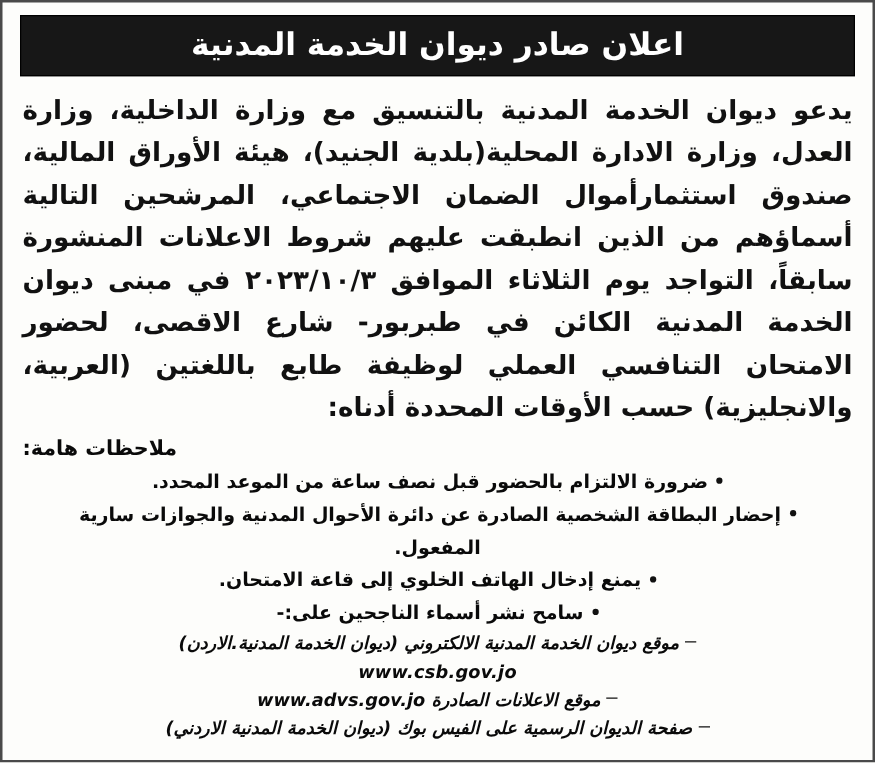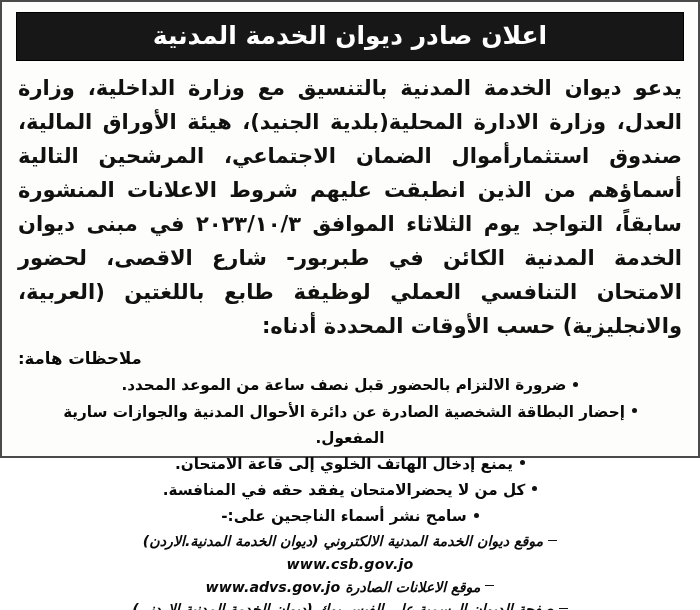--- a/index.html
+++ b/index.html
@@ -10,21 +10,21 @@
   body {
     width: 700px;
     height: 610px;
     font-family: "DejaVu Sans", "Liberation Sans", sans-serif;
     color: #0a0a0a;
     overflow: hidden;
   }
   .page {
     position: relative;
     width: 700px;
-    height: 458px;
+    height: 610px;
     box-sizing: border-box;
     background: #fdfdfb;
     border: 2px solid #4a4a4a;
     padding: 8px 14px 6px 14px;
   }
   .header-banner {
     background: #171717;
     color: #ffffff;
     text-align: center;
     padding: 7px 4px 9px 4px;
@@ -138,23 +138,20 @@
     <li>
       <span class="dot"></span><span>ضرورة الالتزام بالحضور قبل نصف ساعة من الموعد المحدد.</span>
     </li>
     <li>
       <span class="dot"></span><span>إحضار البطاقة الشخصية الصادرة عن دائرة الأحوال المدنية والجوازات سارية المفعول.</span>
     </li>
     <li>
       <span class="dot"></span><span>يمنع إدخال الهاتف الخلوي إلى قاعة الامتحان.</span>
     </li>
     <li>
-      <span class="dot"></span><span>كل من لا يحضرالامتحان يفقد حقه في المنافسة.</span>
-    </li>
-    <li>
       <span class="dot"></span><span>سامح نشر أسماء الناجحين على:-</span>
       <ul class="sub-list">
         <li>
           <span class="dash"></span><span>موقع ديوان الخدمة المدنية الالكتروني (ديوان الخدمة المدنية.الاردن)</span>
         </li>
         <li class="url-line">www.csb.gov.jo</li>
         <li>
           <span class="dash"></span><span>موقع الاعلانات الصادرة</span>
           <span class="url-inline">www.advs.gov.jo</span>
         </li>

